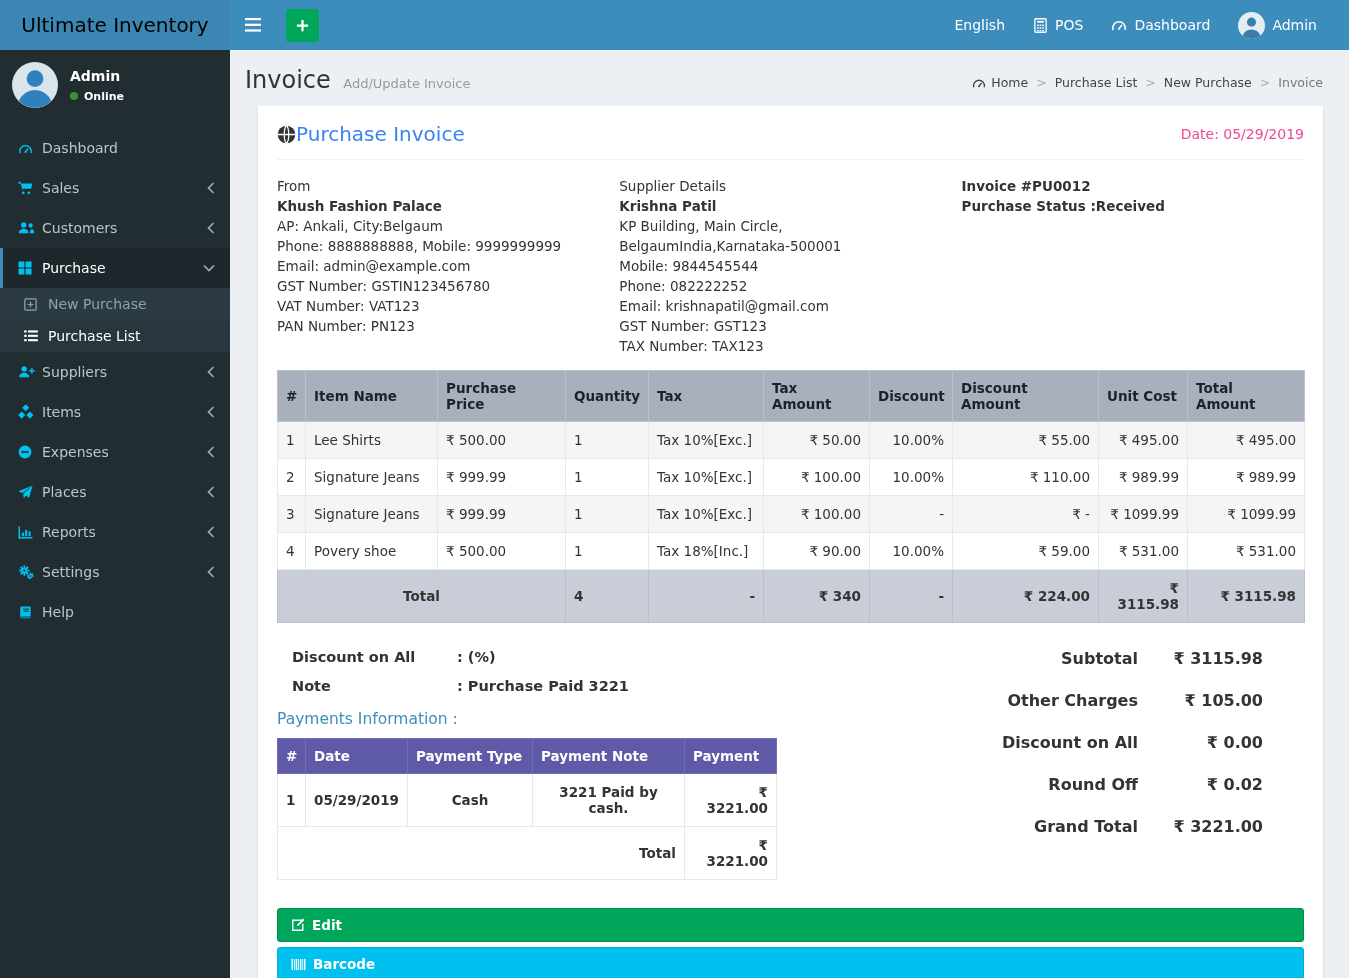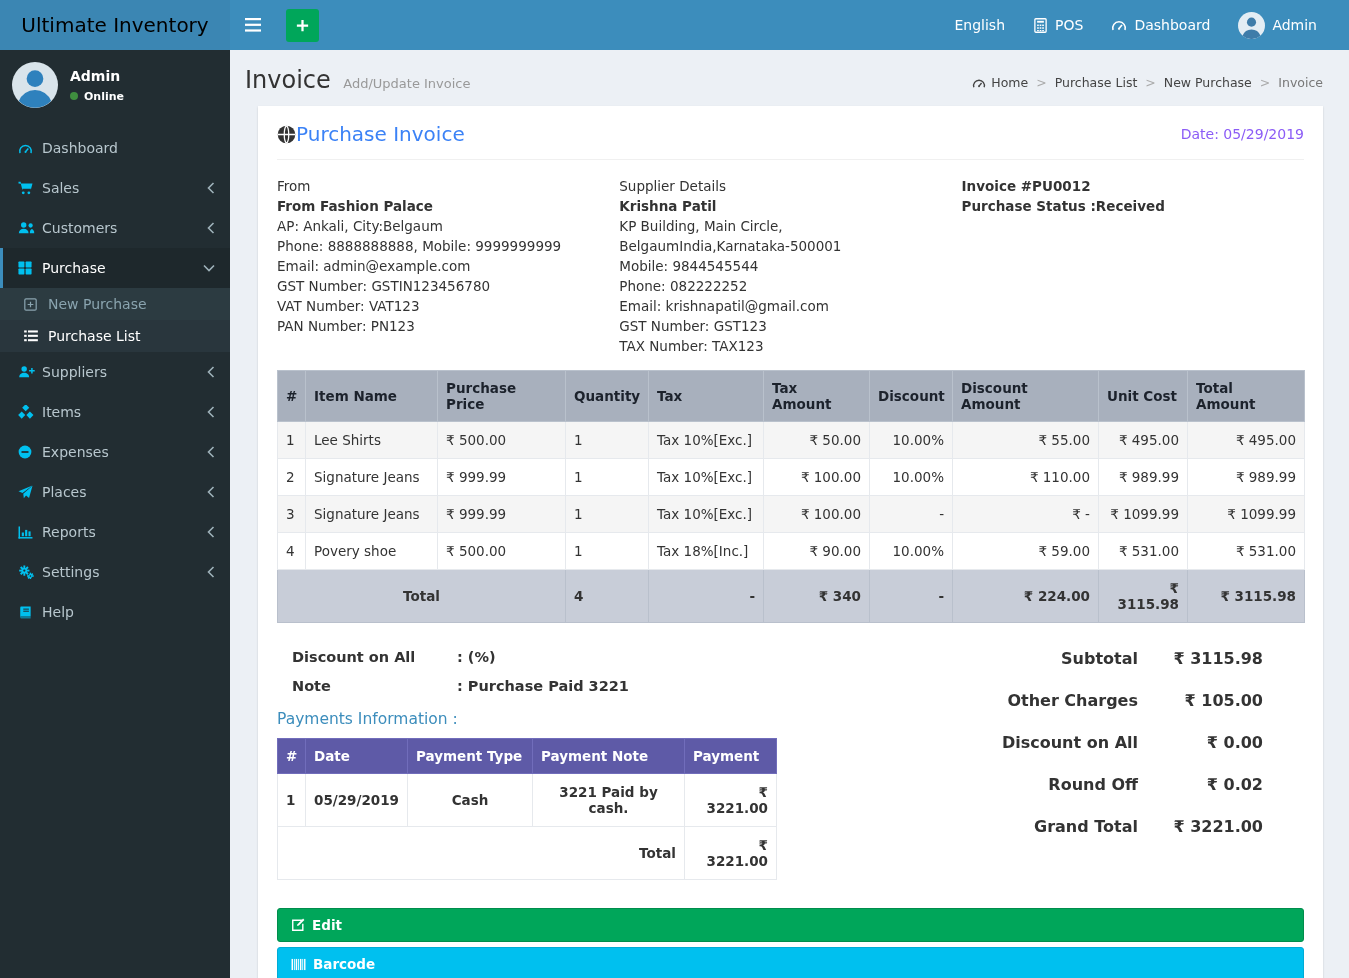--- a/index.html
+++ b/index.html
@@ -49,21 +49,21 @@
   .breadcrumb { position:absolute; right:26px; top:25px; display:flex; align-items:center; gap:8px;
                 font-size:12.5px; color:#444; }
   .breadcrumb .sep { color:#aaa; }
   .breadcrumb .crumb { cursor:pointer; display:flex; align-items:center; gap:5px; }
   .breadcrumb .current { color:#777; }
 
   .card { margin:0 26px 0 28px; background:#fff; box-shadow:0 1px 2px rgba(0,0,0,.15);
           padding:16px 19px 22px 19px; }
   .card-top { display:flex; justify-content:space-between; align-items:center; }
   .card-title { font-size:20px; color:#3b82f6; display:flex; align-items:center; gap:0; }
-  .inv-date { font-size:14px; color:#8b5cf6; }
+  .inv-date { font-size:14px; color:#ec4899; }
   .rule { border:0; border-top:1px solid #f0f0f0; margin:13px 0 16px; }
 
   .info-cols { display:flex; }
   .info-col { width:33.33%; padding-right:40px; font-size:13.5px; line-height:20px; color:#333; }
   .info-heading { margin-bottom:0; }
   .info-name { font-weight:bold; }
   .info-strong { font-weight:bold; }
 
   
   table.items { width:100%; border-collapse:collapse; table-layout:fixed; font-size:13.5px; margin-top:14px; }
@@ -431,21 +431,21 @@
           </span>
         <span>Purchase Invoice</span>
       </div>
       <div class="inv-date">Date: 05/29/2019</div>
     </div>
     <hr class="rule">
 
     <div class="info-cols">
       <div class="info-col">
         <div class="info-heading">From</div>
-        <div class="info-name">From Fashion Palace</div>
+        <div class="info-name">Khush Fashion Palace</div>
         <div>AP: Ankali, City:Belgaum</div>
         <div>Phone: 8888888888, Mobile: 9999999999</div>
         <div>Email: admin@example.com</div>
         <div>GST Number: GSTIN123456780</div>
         <div>VAT Number: VAT123</div>
         <div>PAN Number: PN123</div>
       </div>
       <div class="info-col">
         <div class="info-heading">Supplier Details</div>
         <div class="info-name">Krishna Patil</div>

